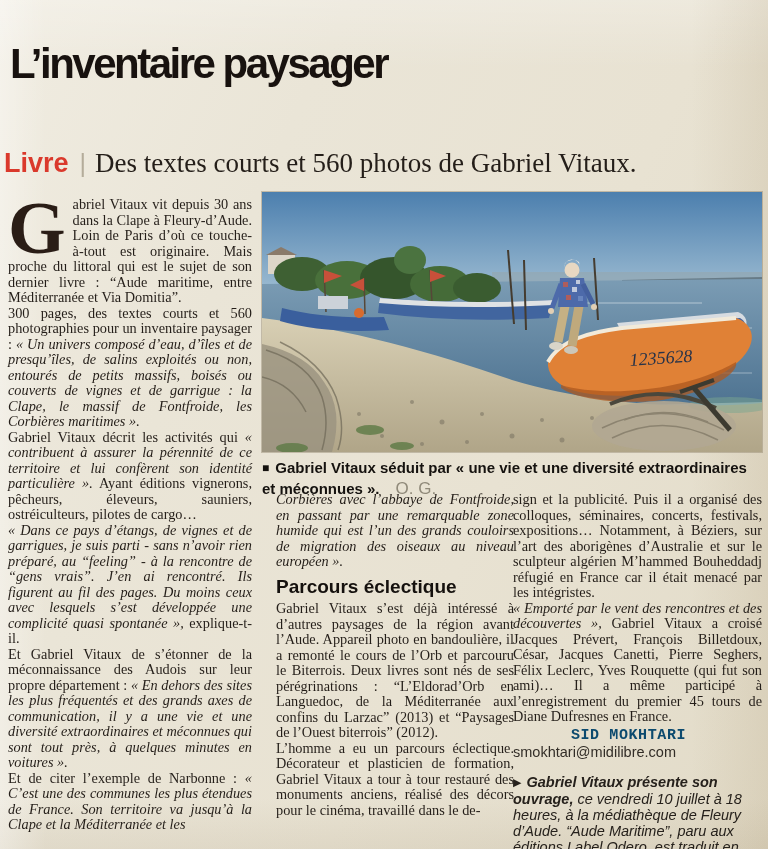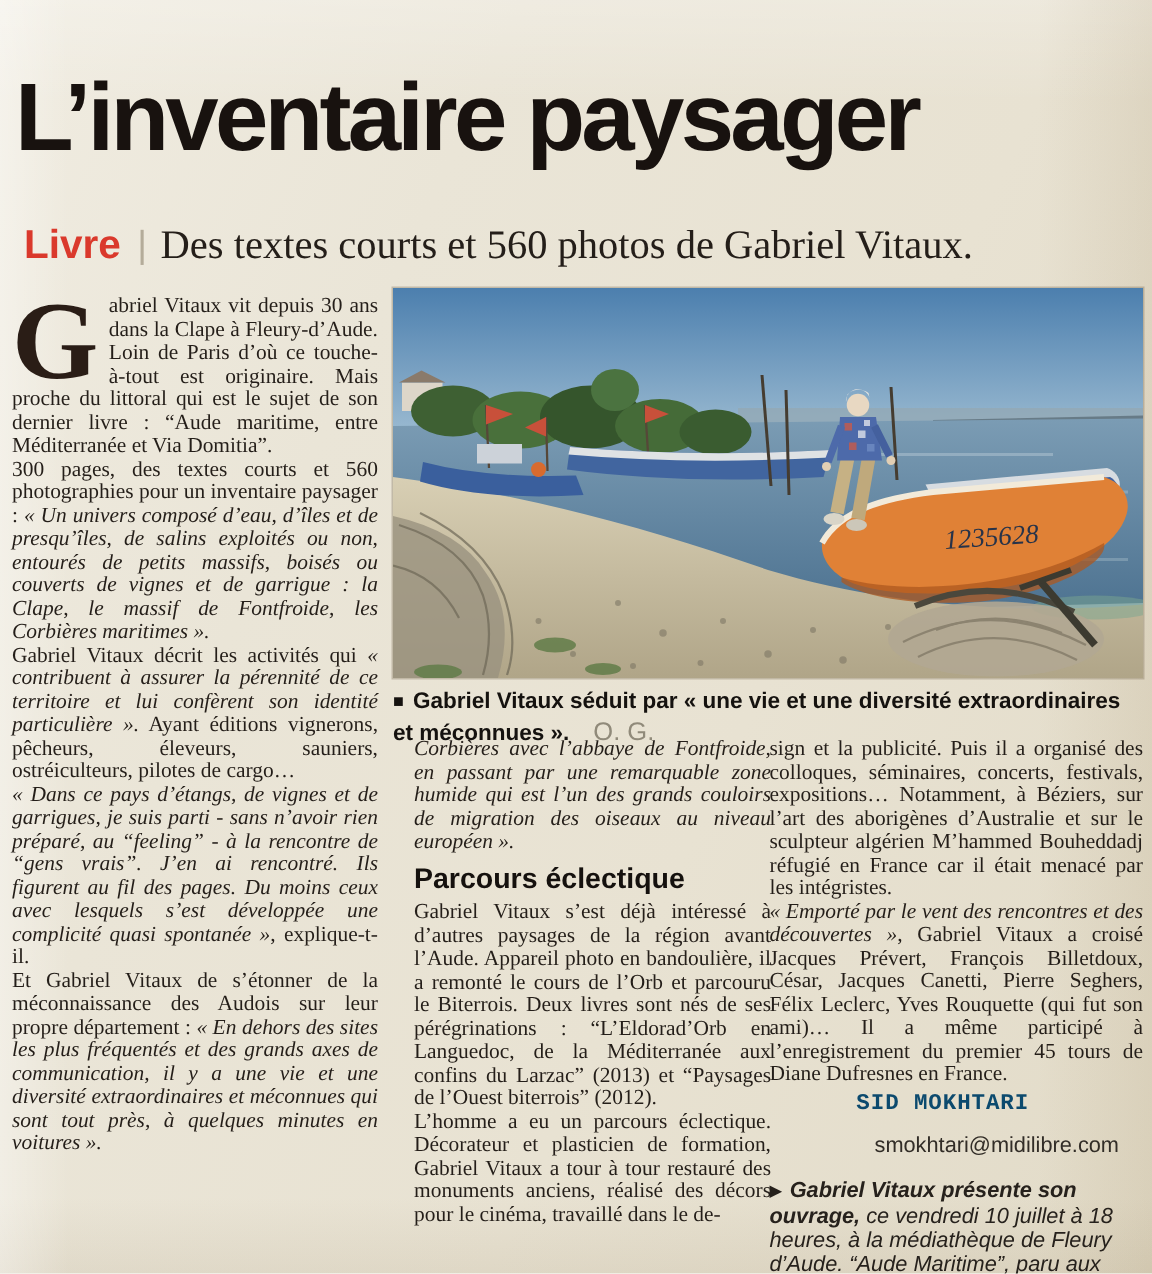--- a/index.html
+++ b/index.html
@@ -7,22 +7,22 @@
     width:768px;height:849px;position:relative;overflow:hidden;
     background:linear-gradient(115deg,#f0ece1 0%,#eae5d7 30%,#e8e2d2 62%,#e2dbc8 100%);
     font-family:"Liberation Serif",serif;color:#211c18;
   }
   .paper-shade{position:absolute;inset:0;pointer-events:none;
     background:
       linear-gradient(90deg,rgba(255,255,255,.35) 0%,rgba(255,255,255,0) 6%,rgba(0,0,0,0) 90%,rgba(150,125,80,.12) 100%),
       linear-gradient(180deg,rgba(255,255,255,.25) 0%,rgba(0,0,0,0) 8%,rgba(0,0,0,0) 94%,rgba(140,120,85,.10) 100%);}
   .headline{position:absolute;left:10px;top:4px;width:740px;
     font-family:"Liberation Sans",sans-serif;font-weight:bold;
-    font-size:64px;line-height:63px;letter-spacing:-2.5px;color:#18120f;}
-  .kicker-row{position:absolute;left:16px;top:148px;display:flex;align-items:center;}
+    font-size:42px;line-height:63px;letter-spacing:-2.5px;color:#18120f;}
+  .kicker-row{position:absolute;left:4px;top:148px;display:flex;align-items:center;}
   .kicker{font-family:"Liberation Sans",sans-serif;font-weight:bold;font-size:27px;color:#da392c;}
   .kicker-sep{margin:0 9px 0 11px;color:#b4ac9a;font-size:25px;font-family:"Liberation Sans",sans-serif;font-weight:normal;}
   .subtitle{font-size:27px;color:#241e19;}
   .photo-wrap{position:absolute;left:262px;top:192px;width:500px;height:260px;
     outline:1px solid rgba(120,105,80,.35);background:#9db5c6;}
   .photo-wrap svg{display:block;}
   .caption-row{position:absolute;left:262px;top:458px;width:502px;
     font-family:"Liberation Sans",sans-serif;font-size:15px;line-height:19px;color:#15120f;}
   .caption-square{display:inline-block;margin-right:6px;font-size:12px;position:relative;top:-1px;}
   .caption-text{font-weight:bold;}
@@ -33,22 +33,22 @@
   #col1{left:276px;top:492px;width:238px;}
   #col2{left:513px;top:492px;width:249px;}
   .dropcap{float:left;font-weight:bold;font-size:74px;line-height:56px;
     padding:3px 7px 0 0;color:#2a1d16;font-family:"Liberation Serif",serif;}
   .i{font-style:italic;}
   .b{font-weight:bold;}
   .subhead{font-family:"Liberation Sans",sans-serif;font-weight:bold;font-size:19px;
     margin:9px 0 7px 0;text-align:left;color:#15110e;}
   .byline{font-family:Liberation Mono, monospace;font-weight:bold;font-size:15px;
     letter-spacing:.6px;text-align:center;margin:3px 18px 0 0;color:#0c4a6e;}
-  .email{font-family:"Liberation Sans",sans-serif;font-size:14.5px;text-align:right;
-    margin:14px 16px 0 0;color:#322d27;}
+  .email{font-family:"Liberation Sans",sans-serif;font-size:14.5px;
+    margin:2px 16px 0 0;color:#322d27;}
   .note{font-family:"Liberation Sans",sans-serif;font-style:italic;font-size:14.5px;
     line-height:16px;text-align:left;margin:13px 0 0 0;color:#26211c;}
   .note-marker{font-style:normal;font-size:11px;margin-right:5px;position:relative;top:-1px;}
 </style>
 </head>
 <body>
 
 <div class="paper-shade"></div>
 
 <h1 class="headline"><span>L’inventaire paysager</span><br></h1>
@@ -190,20 +190,21 @@
 <div class="caption-row">
   <span class="caption-square">■</span><span class="caption-text">Gabriel Vitaux séduit par « une vie et une diversité extraordinaires et méconnues ».</span><span class="credit">O. G.</span>
 </div>
 
 <div class="col" id="col0">
     <p class="para"><span class="dropcap">G</span><span>abriel Vitaux vit depuis 30 ans dans la Clape à Fleury-d’Aude. Loin de Paris d’où ce touche-à-tout est originaire. Mais proche du littoral qui est le sujet de son dernier livre : “Aude maritime, entre Méditerranée et Via Domitia”.</span></p>
     <p class="para"><span>300 pages, des textes courts et 560 photographies pour un inventaire paysager : </span><span class="i">« Un univers composé d’eau, d’îles et de presqu’îles, de salins exploités ou non, entourés de petits massifs, boisés ou couverts de vignes et de garrigue : la Clape, le massif de Fontfroide, les Corbières maritimes ».</span></p>
     <p class="para"><span>Gabriel Vitaux décrit les activités qui </span><span class="i">« contribuent à assurer la pérennité de ce territoire et lui confèrent son identité particulière ».</span><span> Ayant éditions vignerons, pêcheurs, éleveurs, sauniers, ostréiculteurs, pilotes de cargo…</span></p>
     <p class="para"><span class="i">« Dans ce pays d’étangs, de vignes et de garrigues, je suis parti - sans n’avoir rien préparé, au “feeling” - à la rencontre de “gens vrais”. J’en ai rencontré. Ils figurent au fil des pages. Du moins ceux avec lesquels s’est développée une complicité quasi spontanée »,</span><span> explique-t-il.</span></p>
     <p class="para"><span>Et Gabriel Vitaux de s’étonner de la méconnaissance des Audois sur leur propre département : </span><span class="i">« En dehors des sites les plus fréquentés et des grands axes de communication, il y a une vie et une diversité extraordinaires et méconnues qui sont tout près, à quelques minutes en voitures ».</span></p>
+    <p class="para"><span>Et de citer l’exemple de Narbonne : </span><span class="i">« C’est une des communes les plus étendues de France. Son territoire va jusqu’à la Clape et la Méditerranée et les</span></p>
   </div>
 <div class="col" id="col1">
     <p class="para"><span class="i">Corbières avec l’abbaye de Fontfroide, en passant par une remarquable zone humide qui est l’un des grands couloirs de migration des oiseaux au niveau européen ».</span></p>
     <h3 class="subhead">Parcours éclectique</h3>
     <p class="para"><span>Gabriel Vitaux s’est déjà intéressé à d’autres paysages de la région avant l’Aude. Appareil photo en bandoulière, il a remonté le cours de l’Orb et parcouru le Biterrois. Deux livres sont nés de ses pérégrinations : “L’Eldorad’Orb en Languedoc, de la Méditerranée aux confins du Larzac” (2013) et “Paysages de l’Ouest biterrois” (2012).</span></p>
     <p class="para"><span>L’homme a eu un parcours éclectique. Décorateur et plasticien de formation, Gabriel Vitaux a tour à tour restauré des monuments anciens, réalisé des décors pour le cinéma, travaillé dans le de-</span></p>
   </div>
 <div class="col" id="col2">
     <p class="para"><span>sign et la publicité. Puis il a organisé des colloques, séminaires, concerts, festivals, expositions… Notamment, à Béziers, sur l’art des aborigènes d’Australie et sur le sculpteur algérien M’hammed Bouheddadj réfugié en France car il était menacé par les intégristes.</span></p>
     <p class="para"><span class="i">« Emporté par le vent des rencontres et des découvertes »,</span><span> Gabriel Vitaux a croisé Jacques Prévert, François Billetdoux, César, Jacques Canetti, Pierre Seghers, Félix Leclerc, Yves Rouquette (qui fut son ami)… Il a même participé à l’enregistrement du premier 45 tours de Diane Dufresnes en France.</span></p>

